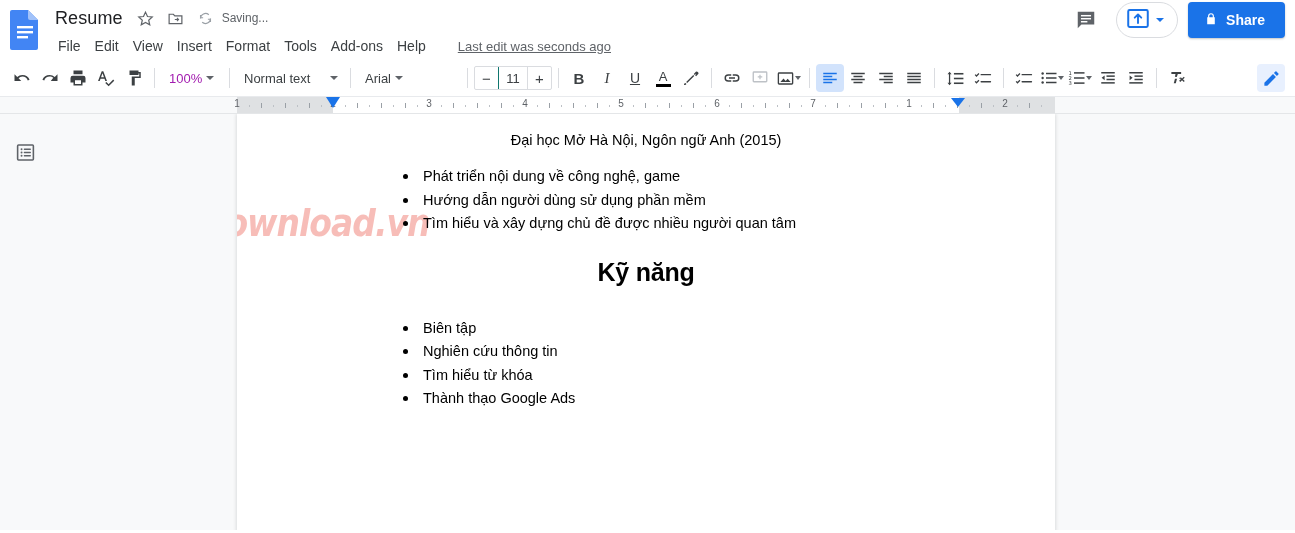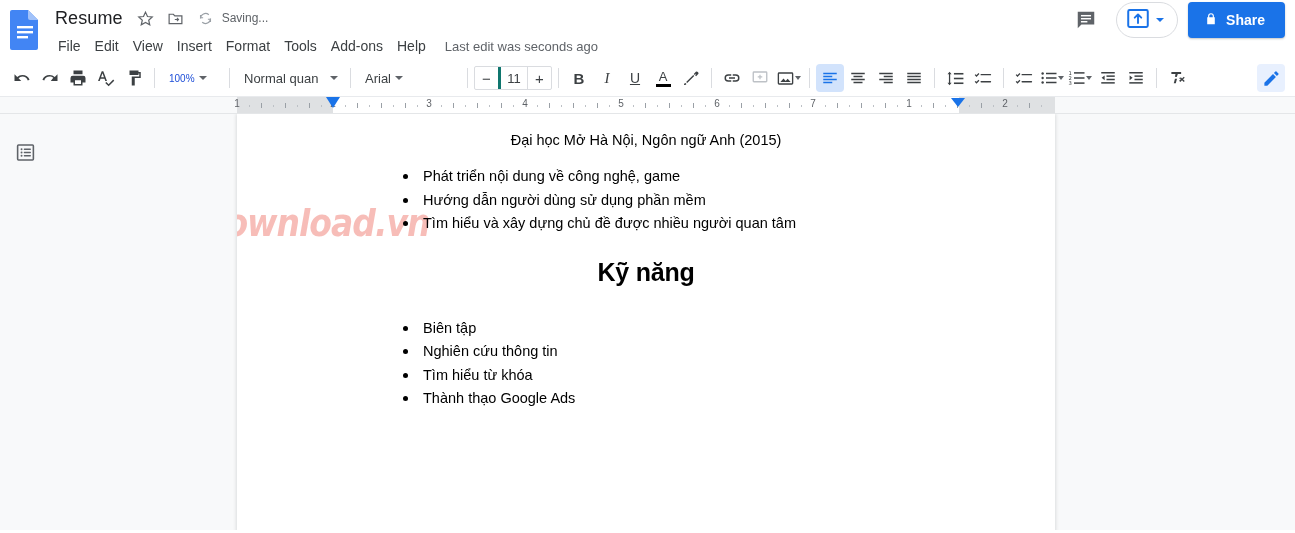--- a/index.html
+++ b/index.html
@@ -63,21 +63,22 @@
     font-size: 14px;
     color: #3c4043;
     padding: 2px 7px;
     border-radius: 4px;
     cursor: pointer;
     white-space: nowrap;
   }
   .last-edit {
     font-size: 13px;
     color: #5f6368;
-    margin-left: 12px;
+    text-decoration: underline;
+    margin-left: 25px;
     cursor: pointer;
     white-space: nowrap;
   }
 
   .topbar-right {
     position: absolute;
     right: 10px; top: 0;
     display: flex;
     align-items: center;
     gap: 10px;
@@ -145,22 +146,22 @@
     background: #dadce0;
     margin: 0 6px;
     flex: none;
   }
   .zoom-box {
     display: flex; align-items: center;
     height: 26px;
     padding: 0 2px 0 8px;
     border-radius: 4px;
     cursor: pointer;
-    color: #1d4ed8;
-    font-size: 10px;
+    color: #a21caf;
+    font-size: 13px;
     min-width: 62px;
   }
   .style-box {
     display: flex; align-items: center; justify-content: space-between;
     height: 26px;
     width: 108px;
     padding: 0 2px 0 8px;
     border-radius: 4px;
     cursor: pointer;
     color: #3c4043;
@@ -195,21 +196,21 @@
   .size-btn {
     width: 23px; height: 22px;
     display: flex; align-items: center; justify-content: center;
     font-size: 15px;
     color: #3c4043;
     cursor: pointer;
     user-select: none;
   }
   .size-val {
     width: 30px; height: 22px;
-    border-left: 3px solid #0f766e;
+    border-left: 1px solid #0f766e;
     border-right: 1px solid #dadce0;
     display: flex; align-items: center; justify-content: center;
     font-size: 13px;
     color: #3c4043;
     cursor: text;
   }
   .textcolor-ind {
     width: 15px; height: 3px;
     background: #000000;
     margin-top: 1px;
@@ -498,21 +499,21 @@
   <div class="sep"></div>
 
   <div class="zoom-box">
     <span>100%</span>
     <span class="caret"></span>
   </div>
 
   <div class="sep"></div>
 
   <div class="style-box">
-    <span>Normal quan</span>
+    <span>Normal text</span>
     <span class="caret"></span>
   </div>
 
   <div class="sep"></div>
 
   <div class="font-box">
     <span>Arial</span>
     <span class="caret"></span>
   </div>
 

